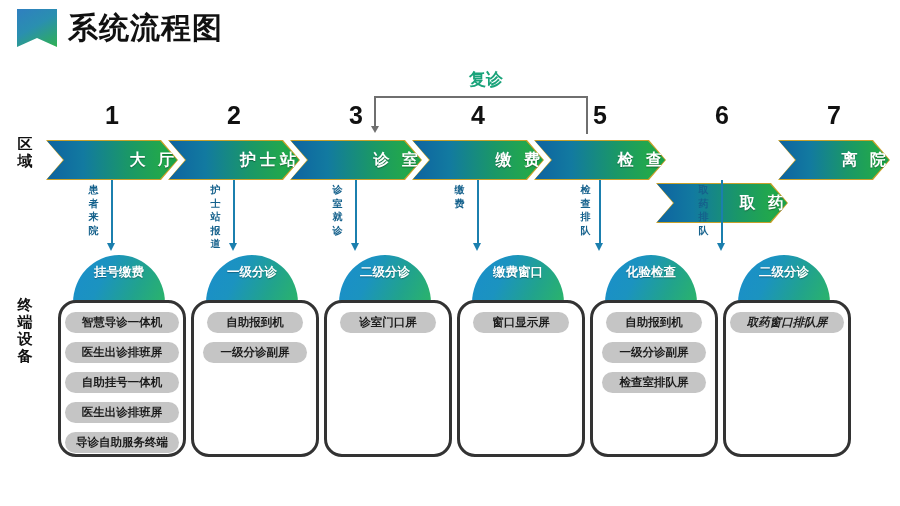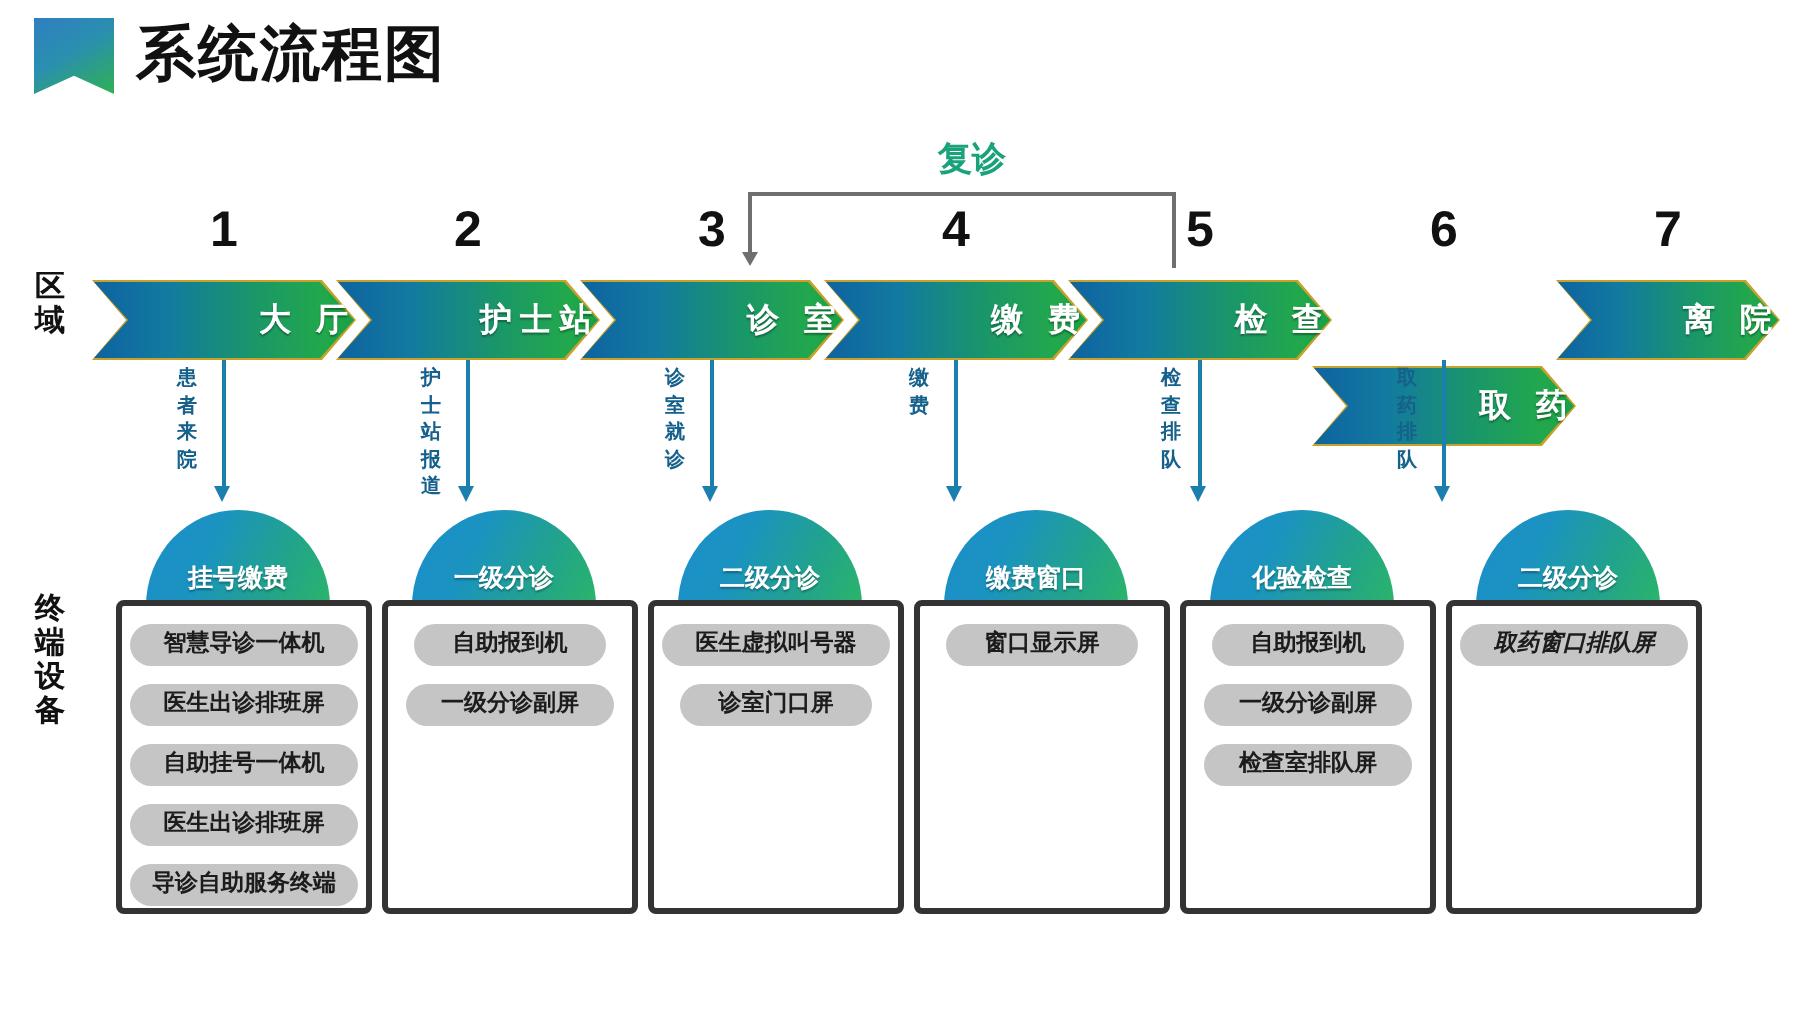--- a/index.html
+++ b/index.html
@@ -55,26 +55,26 @@
     letter-spacing:0;}
   .dnline{position:absolute;width:2px;background:#1b7fae;}
   .dnhead{position:absolute;width:0;height:0;border-left:4.5px solid transparent;
     border-right:4.5px solid transparent;border-top:8px solid #1b7fae;}
 
   
   .badge{position:absolute;height:48px;
     border-radius:50% 50% 0 0 / 100% 100% 0 0;
     background:linear-gradient(115deg,#1a8ecb 0%,#1b93c0 35%,#21a38c 70%,#2bb46a 100%);
     display:flex;align-items:flex-end;justify-content:center;}
-  .badge span{color:#fff;font-size:12.5px;font-weight:bold;padding-bottom:5px;
+  .badge span{color:#fff;font-size:12.5px;font-weight:bold;padding-bottom:22px;
     white-space:nowrap;text-shadow:0 1px 1px rgba(0,0,0,.3);}
 
   
   .panel{position:absolute;top:300px;height:142px;background:#fff;
-    border:3px solid #333333;border-radius:4px;padding-top:9px;}
+    border:3px solid #333333;border-radius:18px;padding-top:9px;}
   .pill{margin:0 auto 9px auto;background:#c5c5c5;border-radius:12px;
     height:21px;line-height:21px;text-align:center;color:#1c1c1c;
     font-size:11.5px;font-weight:bold;white-space:nowrap;}
 </style>
 </head>
 <body>
 
 <div id="stage">
 
   <div class="hdr">
@@ -176,21 +176,20 @@
         <div class="pill" style="width: 114px;">医生出诊排班屏</div>
         <div class="pill" style="width: 114px;">自助挂号一体机</div>
         <div class="pill" style="width: 114px;">医生出诊排班屏</div>
         <div class="pill" style="width: 114px;">导诊自助服务终端</div>
       </div>
       <div class="panel" style="left: 191px; width: 122px;">
         <div class="pill" style="width: 96px;">自助报到机</div>
         <div class="pill" style="width: 104px;">一级分诊副屏</div>
       </div>
       <div class="panel" style="left: 324px; width: 122px;">
-        <div class="pill" style="width: 114px;">医生虚拟叫号器</div>
         <div class="pill" style="width: 96px;">诊室门口屏</div>
       </div>
       <div class="panel" style="left: 457px; width: 122px;">
         <div class="pill" style="width: 96px;">窗口显示屏</div>
       </div>
       <div class="panel" style="left: 590px; width: 122px;">
         <div class="pill" style="width: 96px;">自助报到机</div>
         <div class="pill" style="width: 104px;">一级分诊副屏</div>
         <div class="pill" style="width: 104px;">检查室排队屏</div>
       </div>

